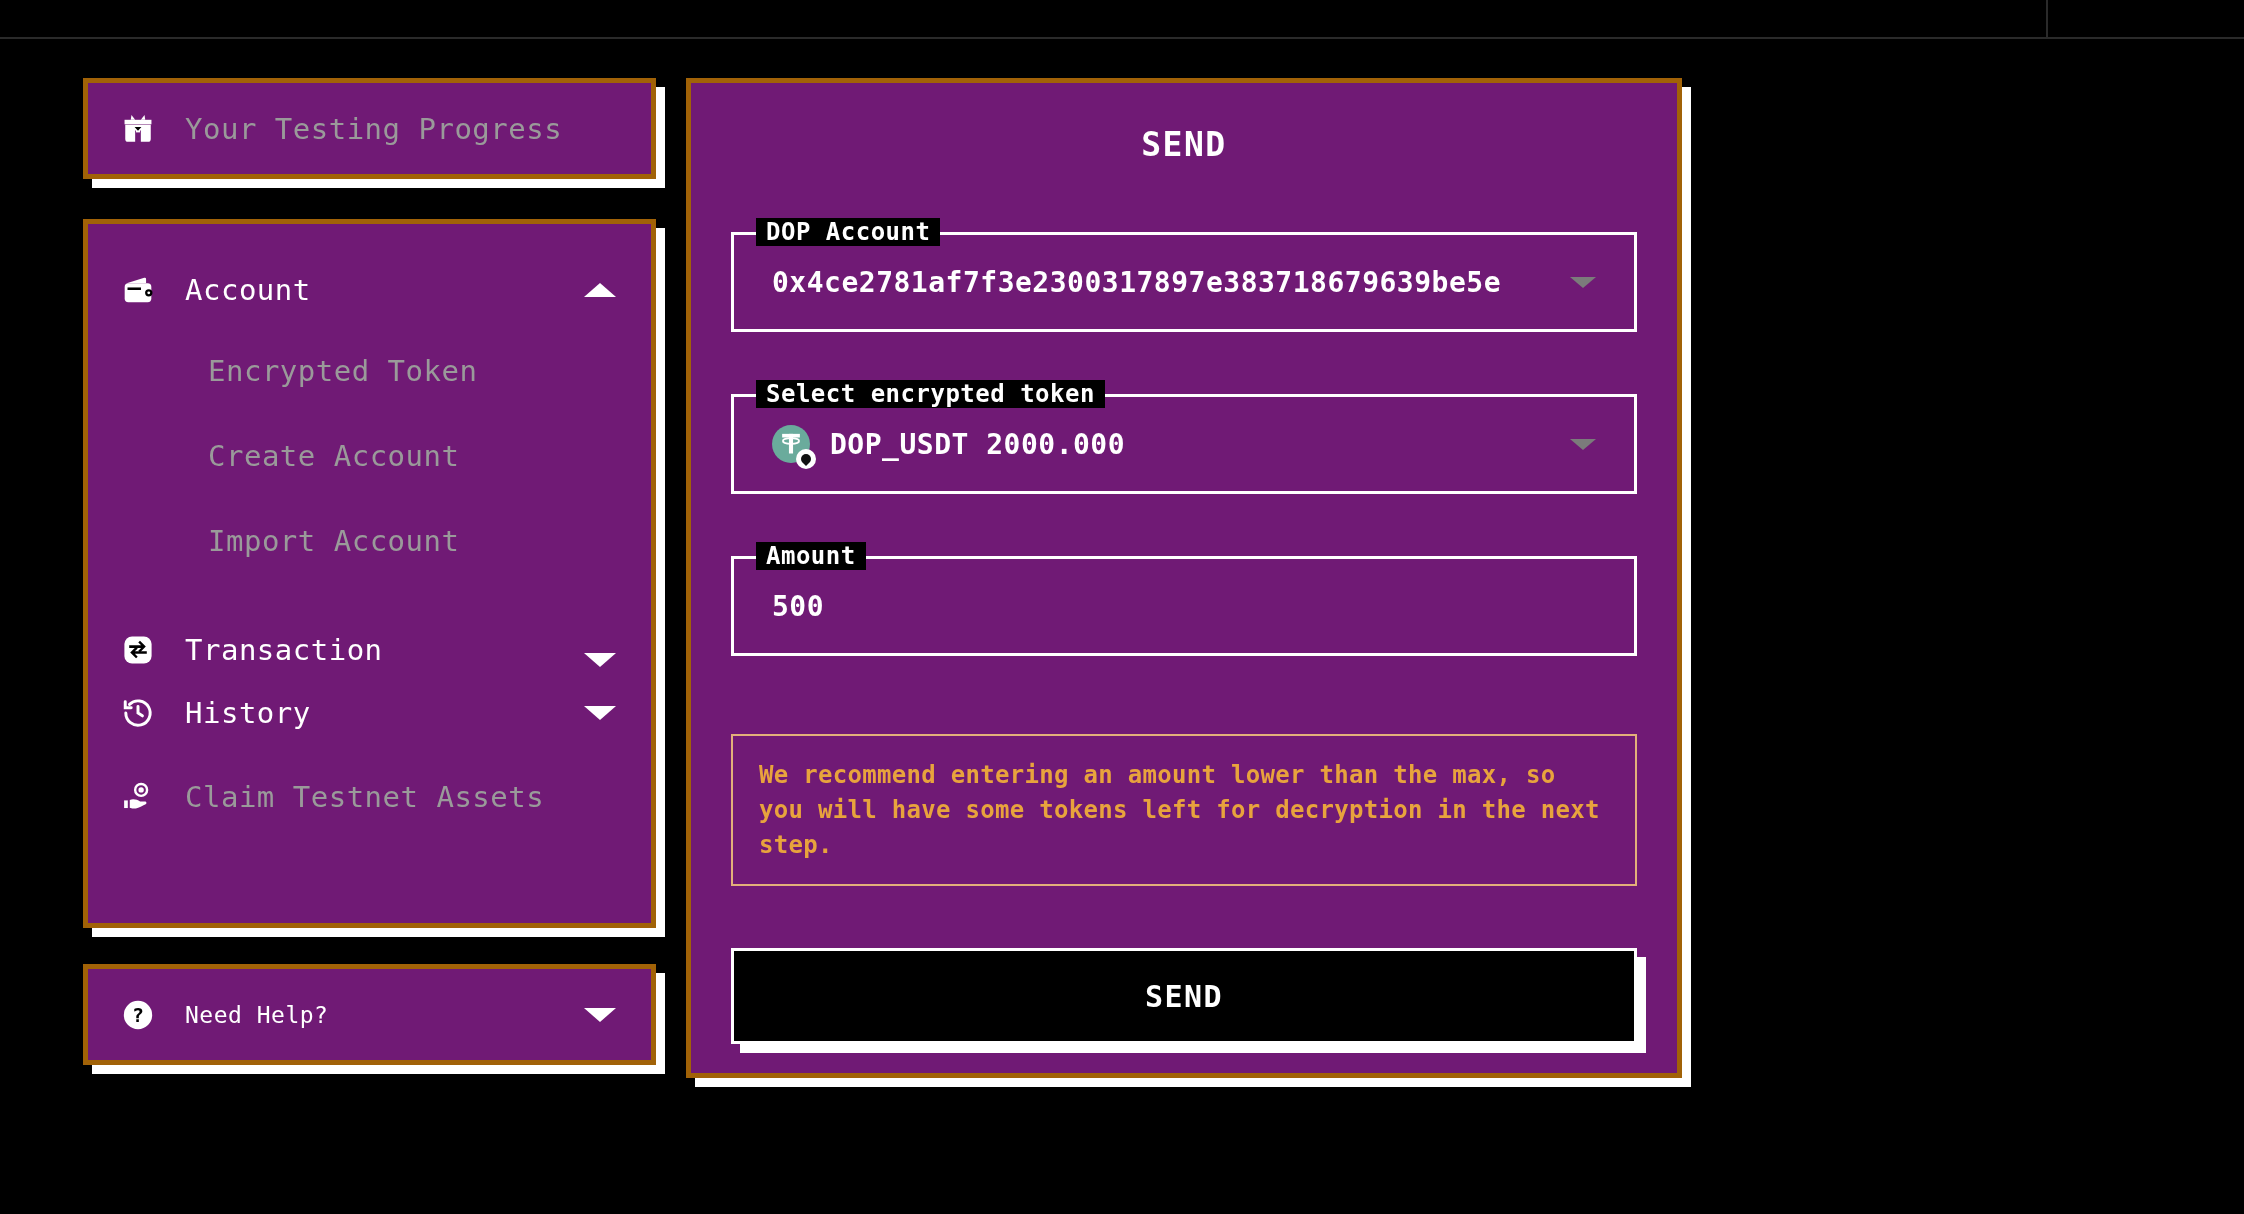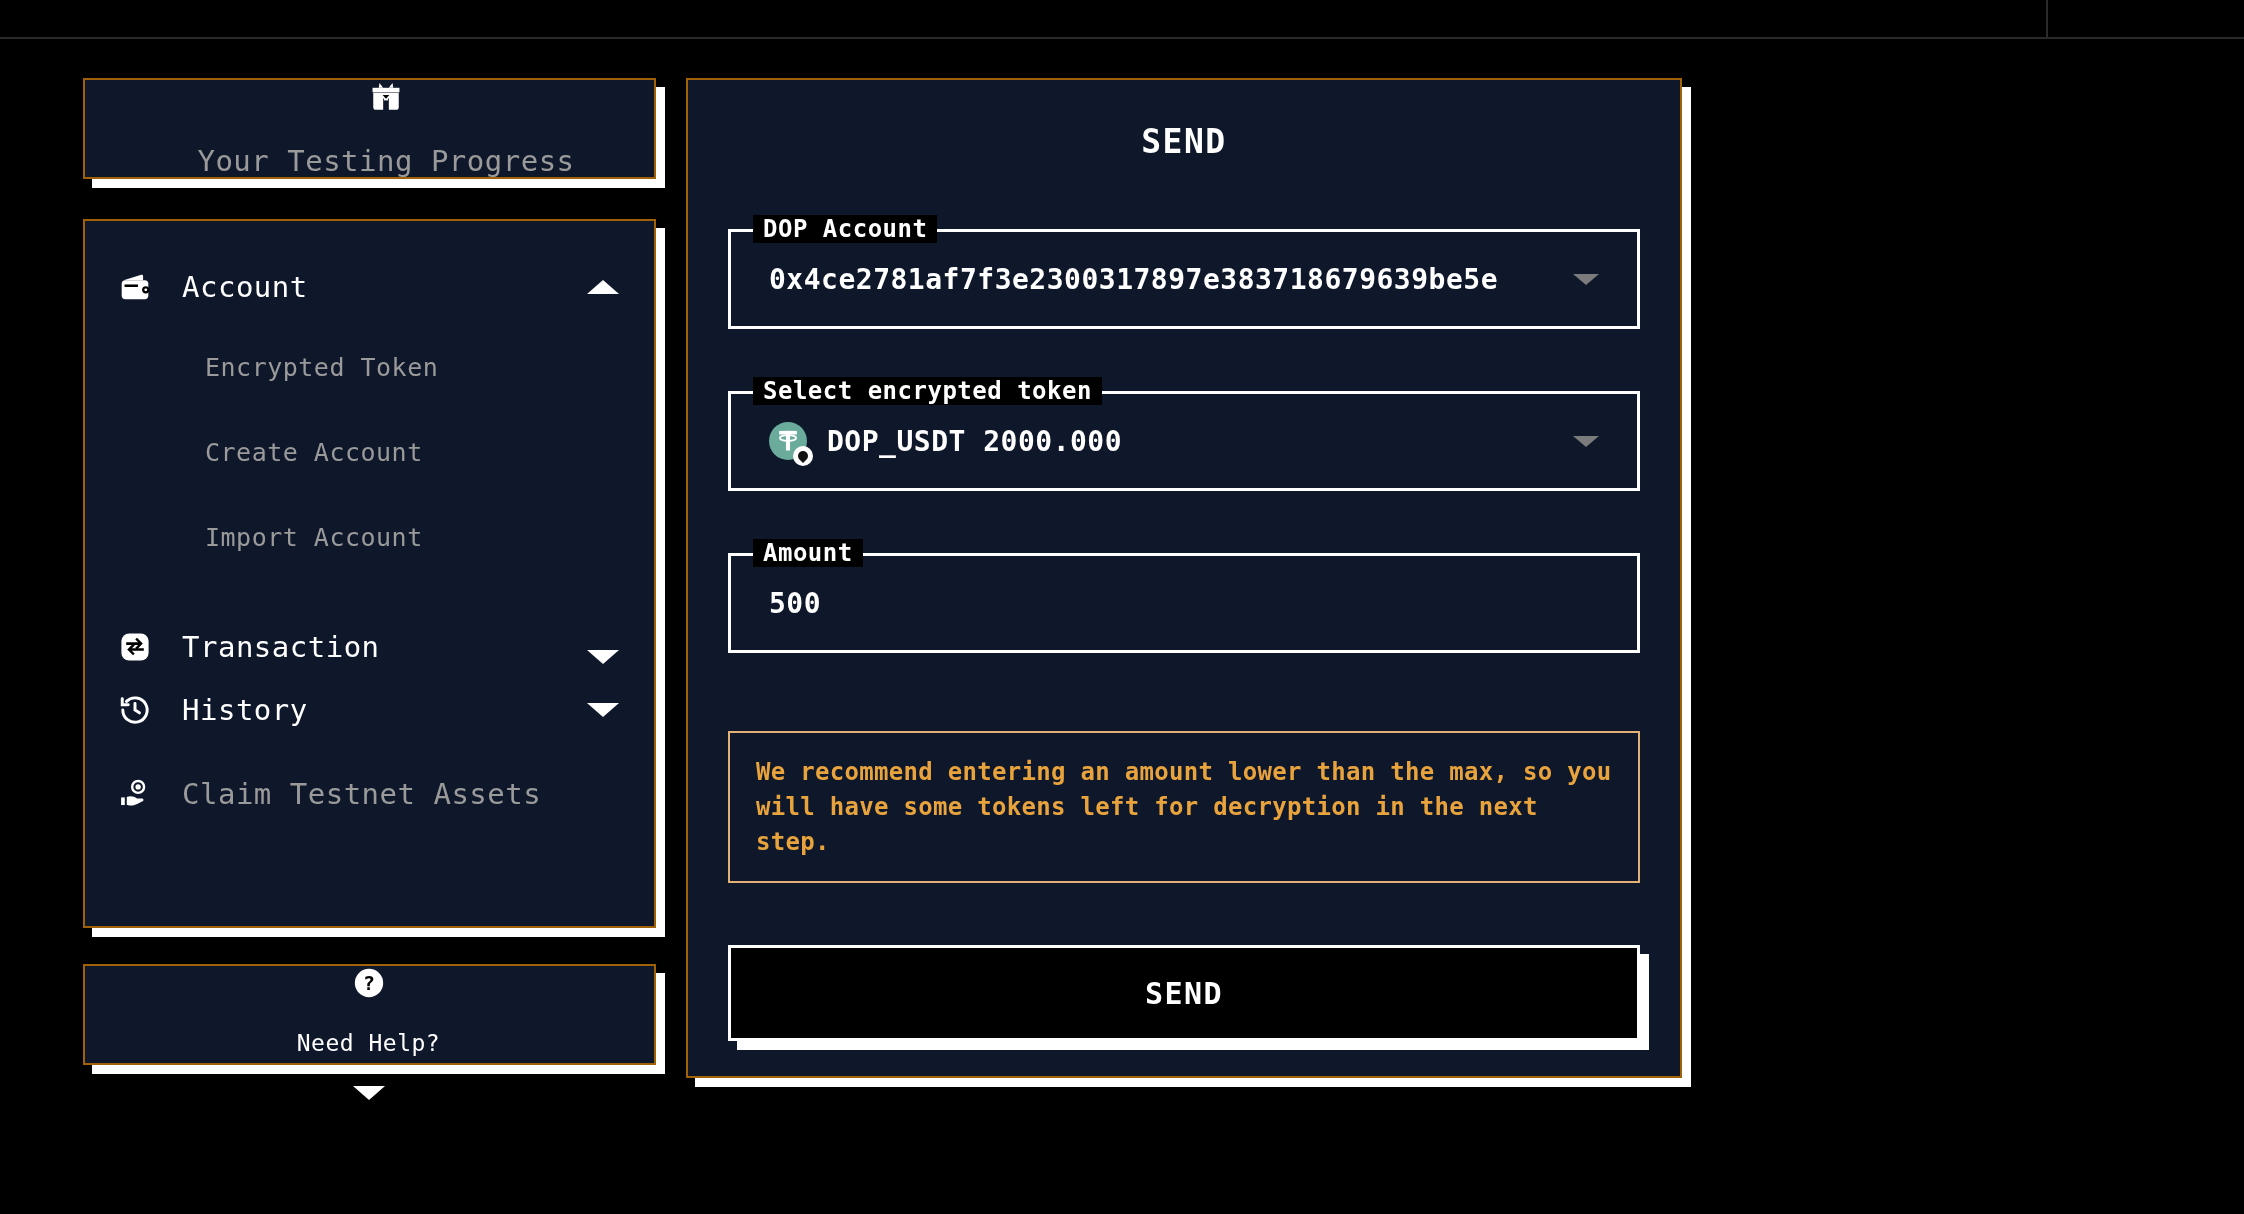--- a/index.html
+++ b/index.html
@@ -39,24 +39,23 @@
     position: absolute;
     top: 39px; left: 0;
     width: 2244px;
     height: 1175px;
     background: #000000;
   }
 
   
   .panel {
     position: absolute;
-    background: #0f172a;
-    border: 2px solid #a16207;
+    background: #701a75;
+    border: 5px solid #a16207;
     box-shadow: 9px 9px 0 0 #ffffff;
-    flex-direction: column;
   }
 
   
   .side-progress {
     left: 83px;
     top: 39px;
     width: 573px;
     height: 101px;
     display: flex;
     align-items: center;
@@ -94,21 +93,21 @@
   .nav-row.muted .nav-label { color: #9a9a9a; }
 
   .nav-sub {
     display: flex;
     align-items: center;
     height: 85px;
     padding-left: 120px;
     cursor: pointer;
   }
   .nav-sub .nav-label {
-    font-size: 25px;
+    font-size: 29px;
     color: #9a9a9a;
     letter-spacing: 0.5px;
   }
 
   .side-help {
     left: 83px;
     top: 925px;
     width: 573px;
     height: 101px;
     display: flex;

